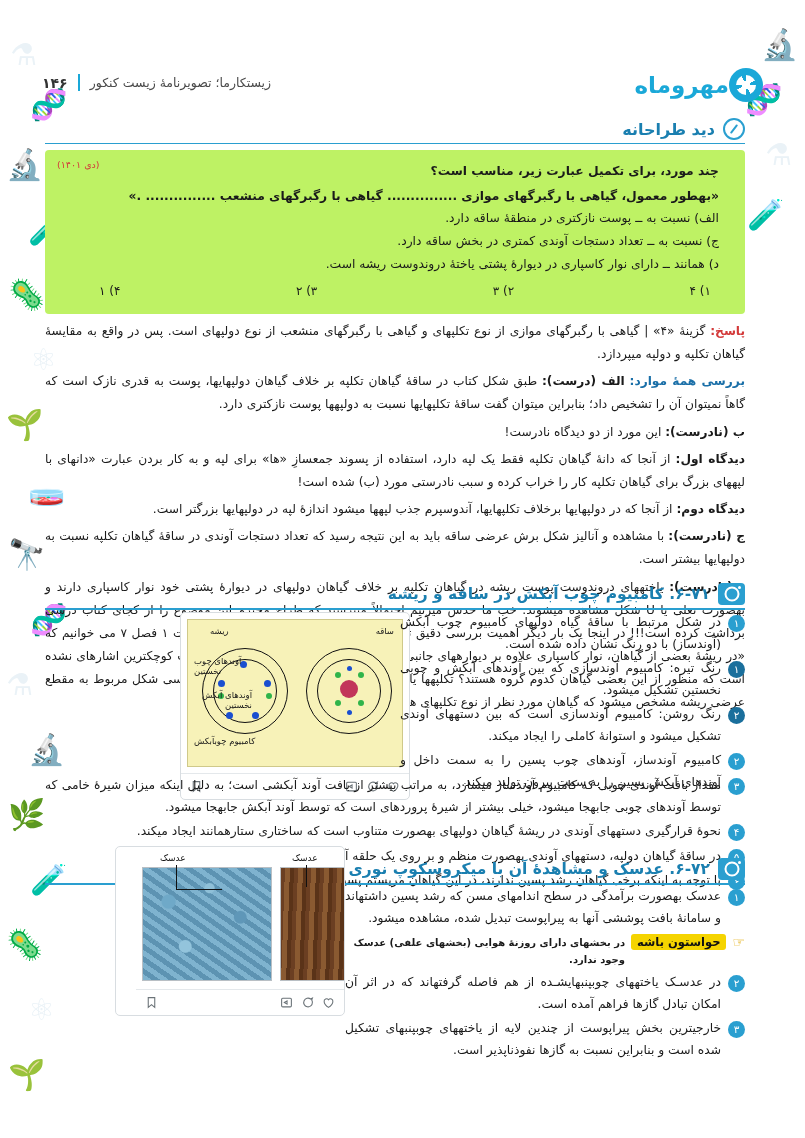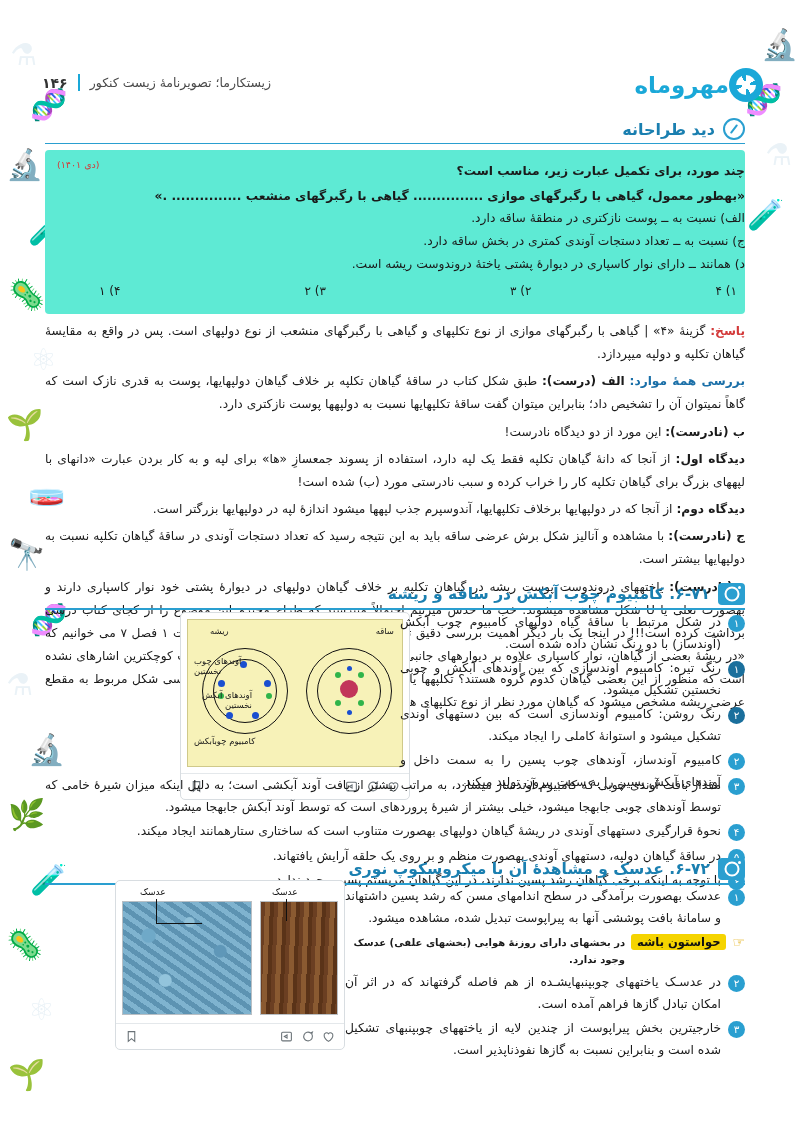--- a/index.html
+++ b/index.html
@@ -74,23 +74,23 @@
     width: 22px; height: 22px; border-radius: 50%;
     border: 2px solid #2a9fd0; position: relative; flex: none;
   }
   .dt-compass::after {
     content:""; position:absolute; left:50%; top:50%;
     width: 2px; height: 11px; background:#2a9fd0;
     transform: translate(-50%,-50%) rotate(38deg);
     border-radius: 1px;
   }
   .dt-body {
-    background: #5eead4;
+    background: #bef264;
     border-radius: 4px;
-    padding: 10px 0 12px 14px;
+    padding: 10px 26px 12px 14px;
     margin-top: 6px;
     font-size: 12.3px;
     line-height: 1.85;
     text-align: justify;
     position: relative;
   }
   .dt-year {
     position: absolute; left: 12px; top: 6px;
     color: #d33a3a; font-size: 9.5px;
   }
@@ -397,21 +397,21 @@
   </div>
 </div>
 
 <div style="position:absolute; right:60px; top:858px; width:700px;">
   <div class="sec-head">
     <span class="cam-icon"></span>
     <span class="sec-title">۶-۷۲. عدسک و مشاهدهٔ آن با میکروسکوپ نوری</span>
   </div>
 </div>
 
-<div class="fig-card" style="right:460px; top:880px; width:230px;">
+<div class="fig-card" style="right:460px; top:846px; width:230px;padding-left:20px;">
   <div class="fig-body">
     <div style="position:relative; width:100%; height:130px;">
       <div class="micro micro-a" style="left:0; top:14px; width:130px; height:114px;"></div>
       <div class="micro micro-b" style="left:138px; top:14px; width:78px; height:114px;"></div>
       <span class="micro-lbl" style="left:18px; top:0;">عدسک</span>
       <span class="micro-lbl" style="left:150px; top:0;">عدسک</span>
       <span class="leader" style="left:34px; top:12px; width:1px; height:24px;"></span>
       <span class="leader" style="left:34px; top:36px; width:46px; height:1px;"></span>
       <span class="leader" style="left:164px; top:12px; width:1px; height:22px;"></span>
     </div>

